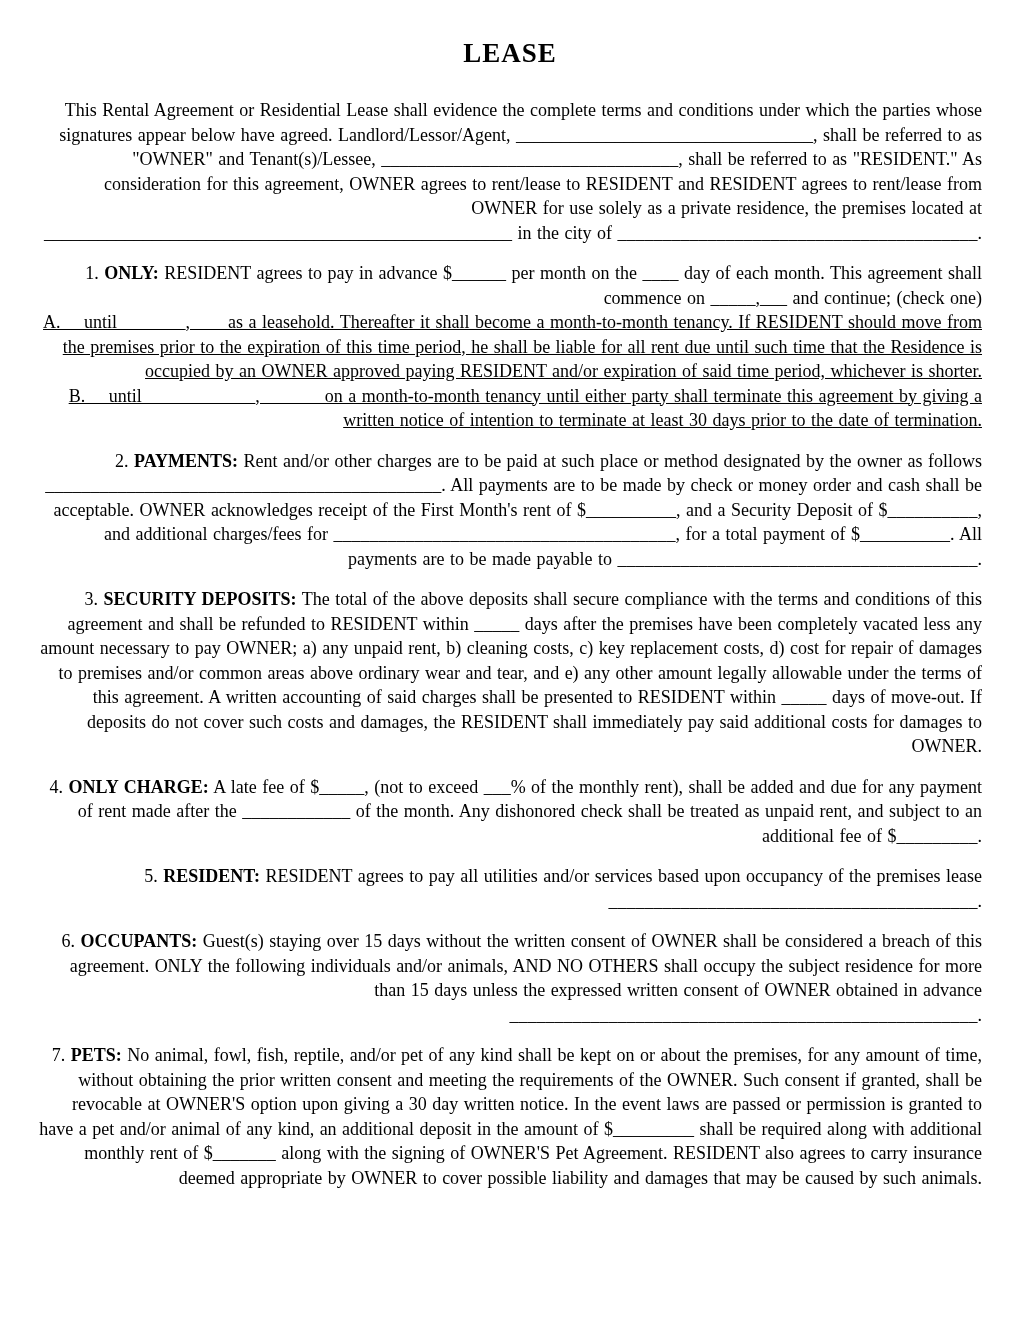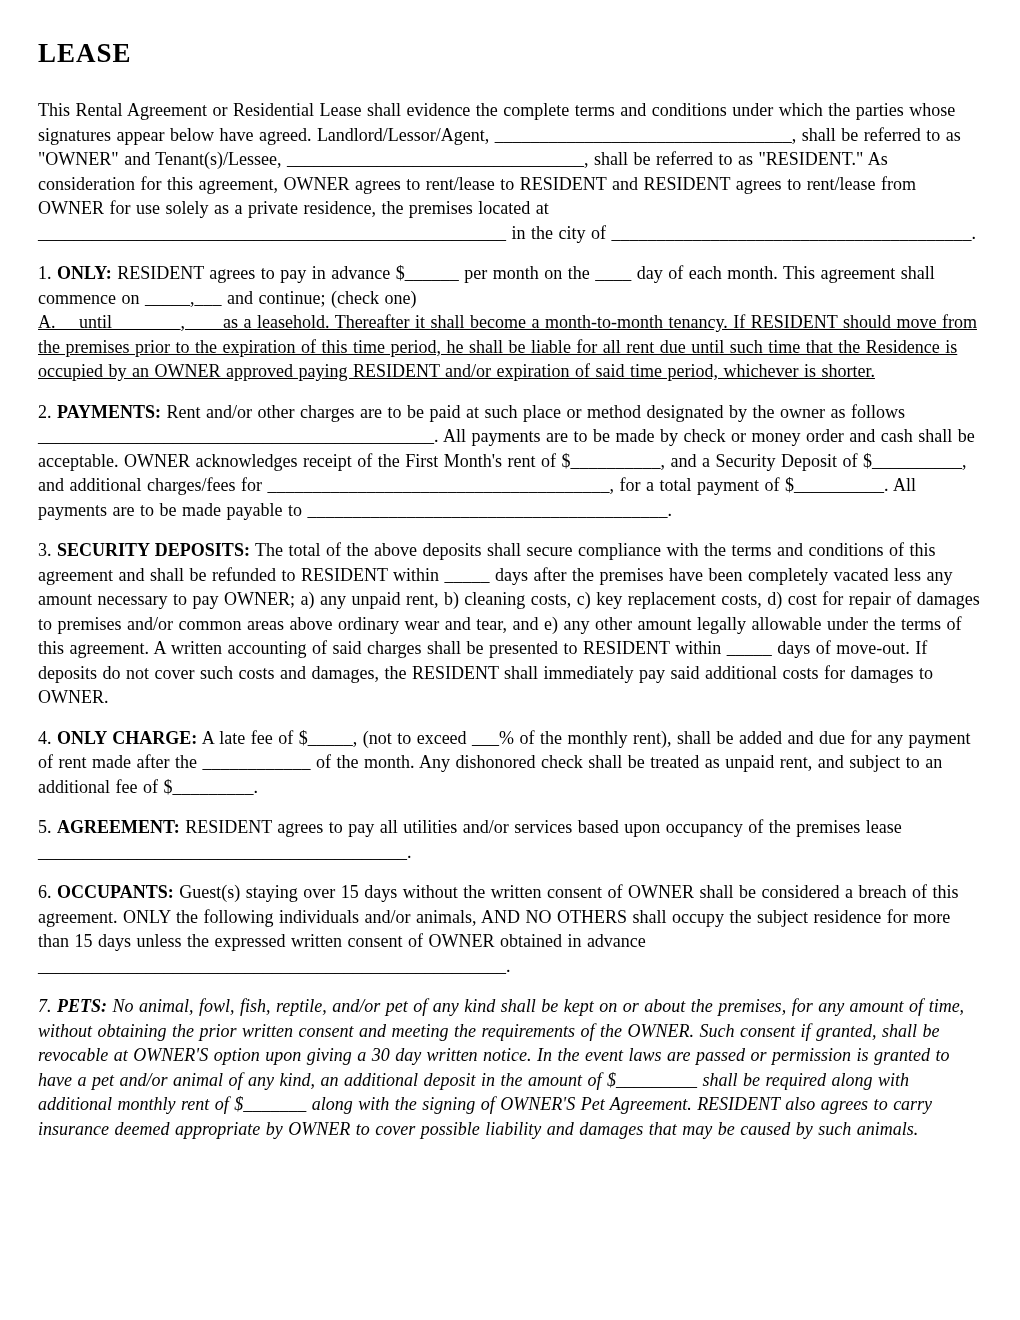--- a/index.html
+++ b/index.html
@@ -16,39 +16,38 @@
     background: #ffffff;
     color: #000000;
     font-family: "Liberation Serif", "DejaVu Serif", serif;
     font-size: 18px;
     line-height: 24.5px;
     word-spacing: 1px;
   }
   .doc-title {
     font-size: 27px;
     font-weight: bold;
-    text-align: left;
+    text-align: center;
     letter-spacing: 1px;
     margin: 14px 0 30px 0;
     line-height: 30px;
   }
   .doc-subtitle {
     font-size: 20px;
     font-weight: bold;
     text-align: center;
     margin: 0 0 28px 0;
     line-height: 24px;
   }
   p.para {
     margin: 0 0 16px 0;
-    text-align: left;
+    text-align: right;
   }
   p.para:last-child {
     margin-bottom: 0;
-    font-style: italic;
   }
   .sec-heading {
     font-weight: bold;
   }
   .subitem {
     display: block;
     text-decoration: underline;
   }
 </style>
 </head>
@@ -56,27 +55,28 @@
 
 <div class="page">
 
   <h1 class="doc-title">LEASE</h1>
 
 
   <p class="para">This Rental Agreement or Residential Lease shall evidence the complete terms and conditions under which the parties whose signatures appear below have agreed. Landlord/Lessor/Agent, _________________________________, shall be referred to as "OWNER" and Tenant(s)/Lessee, _________________________________, shall be referred to as "RESIDENT." As consideration for this agreement, OWNER agrees to rent/lease to RESIDENT and RESIDENT agrees to rent/lease from OWNER for use solely as a private residence, the premises located at ____________________________________________________ in the city of ________________________________________.</p>
 
   <p class="para"><span>1.</span> <span class="sec-heading">ONLY:</span> <span>RESIDENT agrees to pay in advance $______ per month on the ____ day of each month. This agreement shall commence on _____,___ and continue; (check one)</span>
     <span class="subitem">A.__ until _______, ___ as a leasehold. Thereafter it shall become a month-to-month tenancy. If RESIDENT should move from the premises prior to the expiration of this time period, he shall be liable for all rent due until such time that the Residence is occupied by an OWNER approved paying RESIDENT and/or expiration of said time period, whichever is shorter.</span>
+    <span class="subitem">B.__ until ____________, ______ on a month-to-month tenancy until either party shall terminate this agreement by giving a written notice of intention to terminate at least 30 days prior to the date of termination.</span>
   </p>
 
   <p class="para"><span>2.</span> <span class="sec-heading">PAYMENTS:</span> <span>Rent and/or other charges are to be paid at such place or method designated by the owner as follows ____________________________________________. All payments are to be made by check or money order and cash shall be acceptable. OWNER acknowledges receipt of the First Month's rent of $__________, and a Security Deposit of $__________, and additional charges/fees for ______________________________________, for a total payment of $__________. All payments are to be made payable to ________________________________________.</span></p>
 
   <p class="para"><span>3.</span> <span class="sec-heading">SECURITY DEPOSITS:</span> <span>The total of the above deposits shall secure compliance with the terms and conditions of this agreement and shall be refunded to RESIDENT within _____ days after the premises have been completely vacated less any amount necessary to pay OWNER; a) any unpaid rent, b) cleaning costs, c) key replacement costs, d) cost for repair of damages to premises and/or common areas above ordinary wear and tear, and e) any other amount legally allowable under the terms of this agreement. A written accounting of said charges shall be presented to RESIDENT within _____ days of move-out. If deposits do not cover such costs and damages, the RESIDENT shall immediately pay said additional costs for damages to OWNER.</span></p>
 
   <p class="para"><span>4.</span> <span class="sec-heading">ONLY CHARGE:</span> <span>A late fee of $_____, (not to exceed ___% of the monthly rent), shall be added and due for any payment of rent made after the ____________ of the month. Any dishonored check shall be treated as unpaid rent, and subject to an additional fee of $_________.</span></p>
 
-  <p class="para"><span>5.</span> <span class="sec-heading">AGREEMENT:</span> <span>RESIDENT agrees to pay all utilities and/or services based upon occupancy of the premises lease _________________________________________.</span></p>
+  <p class="para"><span>5.</span> <span class="sec-heading">RESIDENT:</span> <span>RESIDENT agrees to pay all utilities and/or services based upon occupancy of the premises lease _________________________________________.</span></p>
 
   <p class="para"><span>6.</span> <span class="sec-heading">OCCUPANTS:</span> <span>Guest(s) staying over 15 days without the written consent of OWNER shall be considered a breach of this agreement. ONLY the following individuals and/or animals, AND NO OTHERS shall occupy the subject residence for more than 15 days unless the expressed written consent of OWNER obtained in advance ____________________________________________________.</span></p>
 
   <p class="para"><span>7.</span> <span class="sec-heading">PETS:</span> <span>No animal, fowl, fish, reptile, and/or pet of any kind shall be kept on or about the premises, for any amount of time, without obtaining the prior written consent and meeting the requirements of the OWNER. Such consent if granted, shall be revocable at OWNER'S option upon giving a 30 day written notice. In the event laws are passed or permission is granted to have a pet and/or animal of any kind, an additional deposit in the amount of $_________ shall be required along with additional monthly rent of $_______ along with the signing of OWNER'S Pet Agreement. RESIDENT also agrees to carry insurance deemed appropriate by OWNER to cover possible liability and damages that may be caused by such animals.</span></p>
 
 </div>
 
 </body></html>

